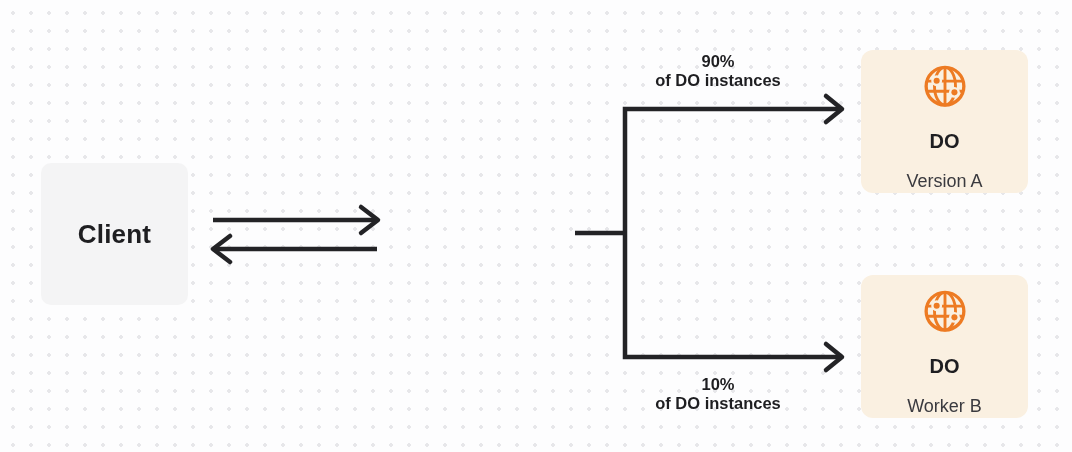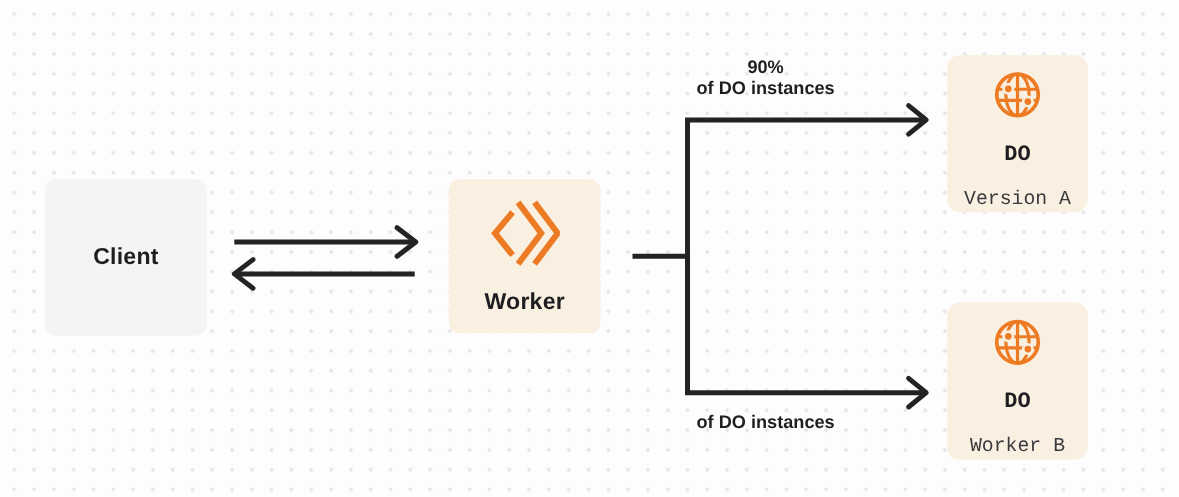--- a/index.html
+++ b/index.html
@@ -29,40 +29,40 @@
   .node{position:absolute;display:flex;flex-direction:column;align-items:center;justify-content:center;box-sizing:border-box;}
   .node-client{
     left:41px;top:163px;width:147px;height:142px;
     background:var(--color-box-gray);border-radius:10px;
   }
   .node-worker{
     left:408px;top:163px;width:138px;height:140px;
     background:var(--color-cream);border-radius:10px;gap:20px;
   }
   .node-do{
-    left:861px;width:128px;height:143px;
+    left:861px;width:167px;height:143px;
     background:var(--color-cream);border-radius:12px;
-    justify-content:flex-start;padding-top:13px;gap:20px;font-family:Liberation Mono, monospace;
+    justify-content:flex-start;padding-top:13px;gap:20px;
   }
   .node-do-a{top:50px;}
   .node-do-b{top:275px;}
   .node-label{
-    font-size:21px;font-weight:700;color:var(--color-text);letter-spacing:.2px;
+    font-size:26px;font-weight:700;color:var(--color-text);letter-spacing:.2px;
   }
   .do-text{display:flex;flex-direction:column;align-items:center;line-height:1.2;}
   .do-title{font-size:20px;font-weight:700;color:var(--color-text);}
   .do-subtitle{font-size:18px;font-weight:400;color:var(--color-subtext);margin-top:18px;}
   .worker-logo{width:64px;height:64px;}
   .worker-logo polyline{fill:none;stroke:var(--color-orange);stroke-width:5.5;stroke-linecap:butt;stroke-linejoin:miter;}
   .globe{width:58px;height:58px;}
   .globe .stroke{fill:none;stroke:var(--color-orange);}
   .globe .halo{fill:var(--color-cream);}
   .globe .dot{fill:var(--color-orange);}
   .edge-label{
-    position:absolute;left:566px;width:260px;
+    position:absolute;left:588px;width:260px;
     text-align:center;font-size:16.5px;font-weight:700;
     color:var(--color-text);line-height:19px;
   }
   .edge-label-top{top:52px;}
   .edge-label-bottom{top:375px;}
 </style>
 </head>
 <body>
 
 <div class="canvas">
@@ -78,28 +78,20 @@
     <path class="shaft" d="M575 233 H627"></path>
     <path class="shaft" d="M839 109 H625 V357 H839"></path>
     <polyline class="head" points="826,96 842,109 826,122"></polyline>
     <polyline class="head" points="826,344 842,357 826,370"></polyline>
   </svg>
 
   <div class="node node-client">
     <span class="node-label">Client</span>
   </div>
 
-  <div class="node node-worker">
-    <svg class="worker-logo" viewBox="0 0 64 64" xmlns="http://www.w3.org/2000/svg" aria-hidden="true">
-      <polyline points="21,14 5,33 21,53"></polyline>
-      <polyline points="26,5 47,33 26,61"></polyline>
-      <polyline points="41,5 62,33 41,61"></polyline>
-    </svg>
-    <span class="node-label">Worker</span>
-  </div>
 
   <div class="node node-do node-do-a">
     <svg class="globe" viewBox="0 0 64 64" xmlns="http://www.w3.org/2000/svg" aria-hidden="true">
       <circle class="stroke" cx="32" cy="32" r="26" stroke-width="4.6"></circle>
       <ellipse class="stroke" cx="32" cy="32" rx="14.5" ry="26" stroke-width="4"></ellipse>
       <line class="stroke" x1="32" y1="6" x2="32" y2="58" stroke-width="4"></line>
       <line class="stroke" x1="7.5" y1="25" x2="56.5" y2="25" stroke-width="4"></line>
       <line class="stroke" x1="7.5" y1="39" x2="56.5" y2="39" stroke-width="4"></line>
       <circle class="halo" cx="20.5" cy="24.5" r="7.5"></circle>
       <circle class="dot" cx="20.5" cy="24.5" r="4.2"></circle>
@@ -128,16 +120,17 @@
       <span class="do-title">DO</span>
       <span class="do-subtitle">Worker B</span>
     </div>
   </div>
 
   <div class="edge-label edge-label-top">
     <div>90%</div>
     <div>of DO instances</div>
   </div>
   <div class="edge-label edge-label-bottom">
+    <div>10%</div>
     <div>of DO instances</div>
   </div>
 
 </div>
 
 </body></html>

